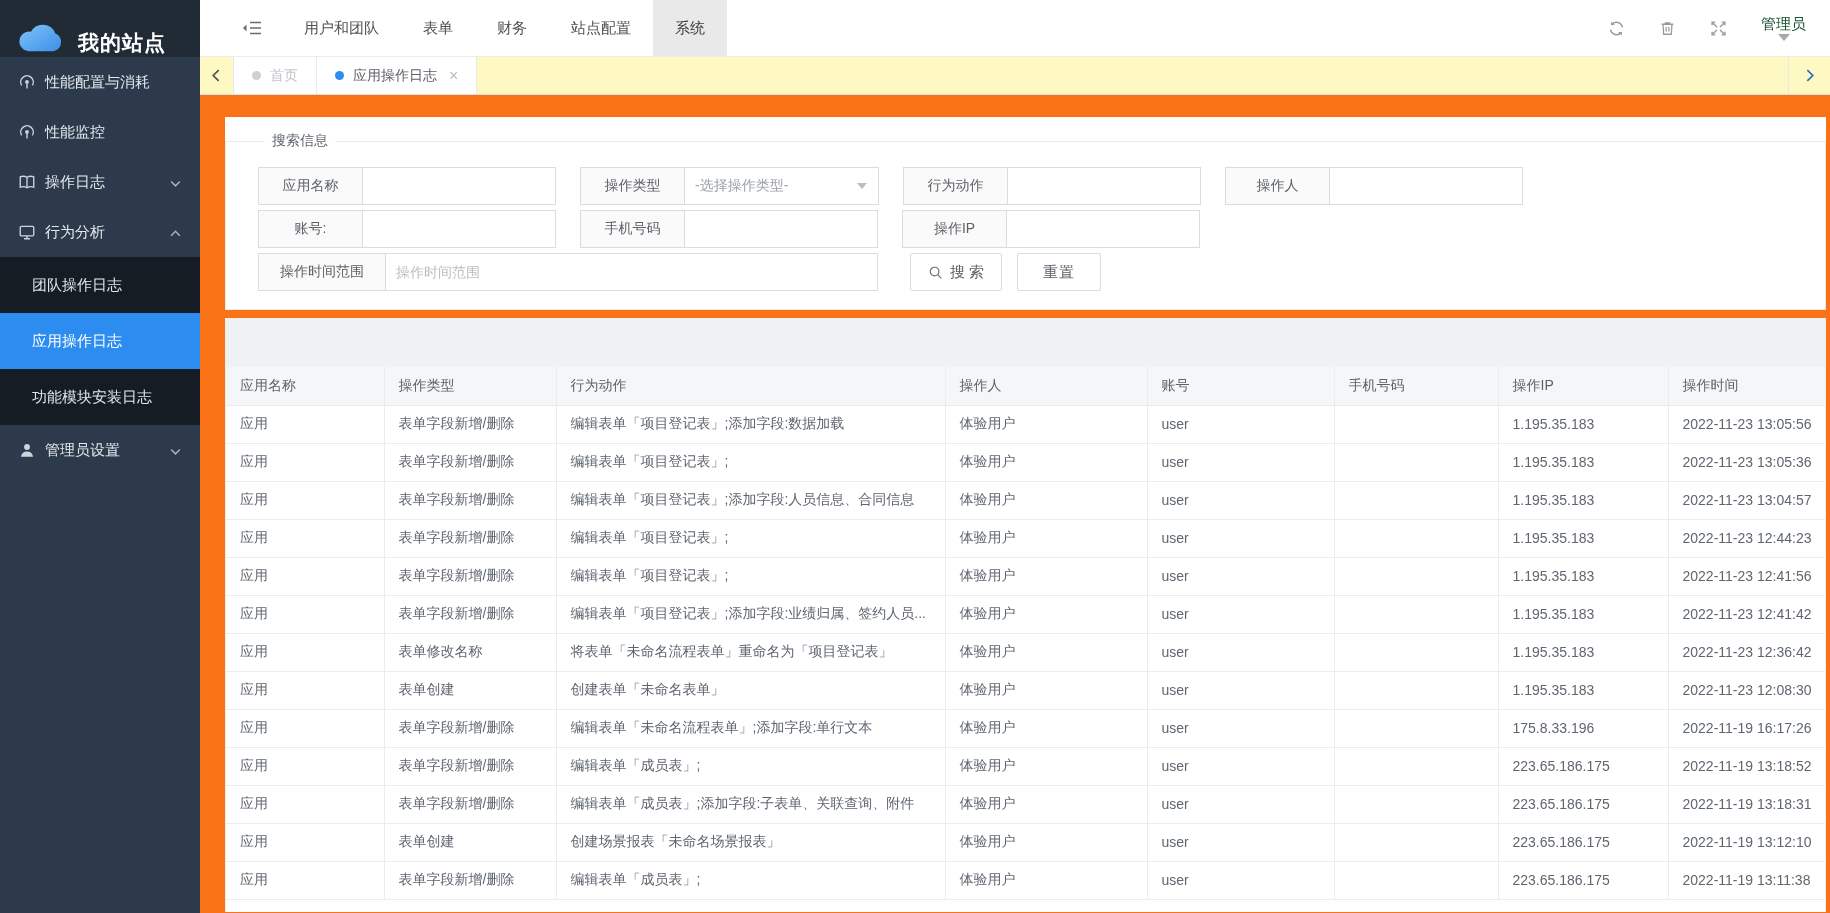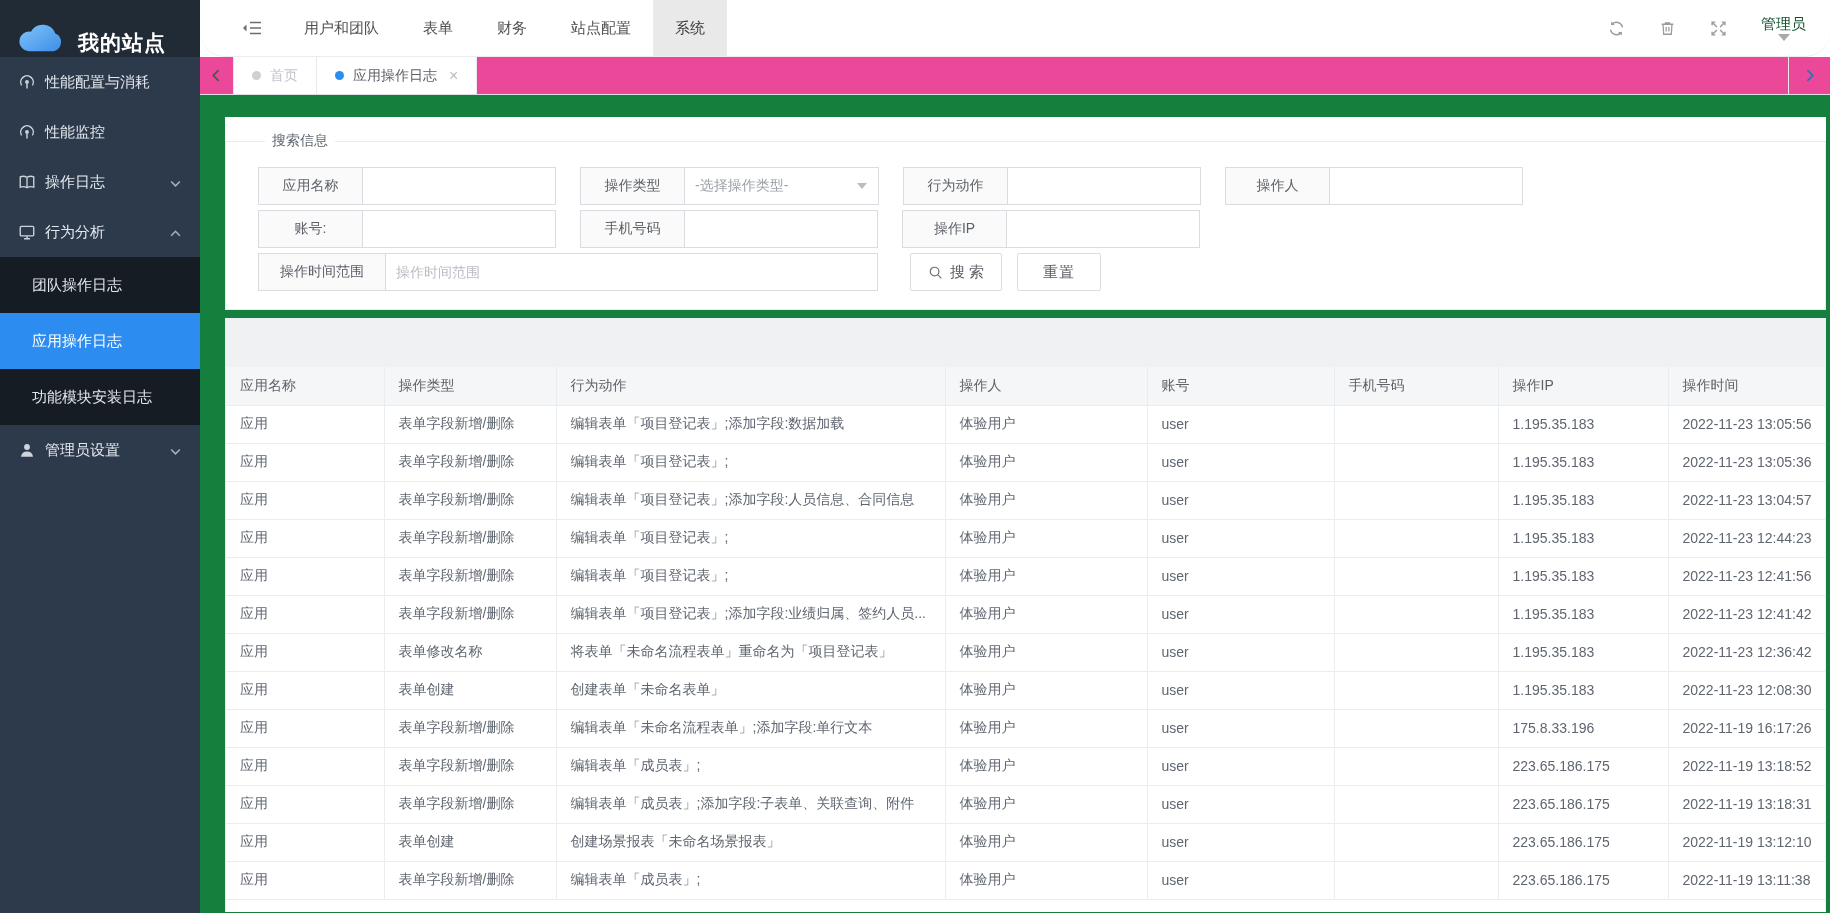--- a/index.html
+++ b/index.html
@@ -14,41 +14,41 @@
   .side-item .s-icon { width:18px; height:18px; margin-right:9px; color:#ccd4dc; flex-shrink:0; }
   .side-item .lbl { flex:1; white-space:nowrap; }
   .chev { width:13px; height:13px; color:#a8b2bc; flex-shrink:0; }
   .submenu { background:#151c24; }
   .sub-item { height:56px; display:flex; align-items:center; padding-left:32px; color:#e0e6ea; font-size:15px; cursor:pointer; white-space:nowrap; }
   .sub-item.active { background:#2d8cf0; color:#fff; }
 
   
   .main { flex:1; display:flex; flex-direction:column; height:100%; min-width:0; }
 
-  .navbar { height:57px; background:#fff; border-bottom:1px solid #ececec; display:flex; align-items:stretch; padding-left:42px; flex-shrink:0;border-radius:25px; }
+  .navbar { height:57px; background:#fff; border-bottom:1px solid #ececec; display:flex; align-items:stretch; padding-left:42px; flex-shrink:0; }
   .fold { width:22px; color:#6d6d6d; margin:auto 18px auto 0; cursor:pointer; }
   .fold svg { display:block; width:20px; height:16px; }
   .nav-item { padding:0 22px; display:flex; align-items:center; font-size:15px; color:#515151; cursor:pointer; }
   .nav-item.active { background:#e9e9e9; color:#3d3d3d; }
   .nav-right { margin-left:auto; display:flex; align-items:center; gap:34px; padding-right:24px; }
   .nav-icon { width:17px; height:17px; color:#9b9b9b; cursor:pointer; }
   .user-dd { display:flex; align-items:center; gap:0; color:#14532d; font-size:15px; cursor:pointer;flex-direction:column; }
   .caret { width:0; height:0; border-left:6px solid transparent; border-right:6px solid transparent; border-top:7px solid #a9a9a9; }
 
-  .tabbar { height:38px; background:#ec4899; border-bottom:1px solid #dcdfe3; display:flex; align-items:stretch; flex-shrink:0; }
+  .tabbar { height:38px; background:#fef9c3; border-bottom:1px solid #dcdfe3; display:flex; align-items:stretch; flex-shrink:0; }
   .tab-nav-btn { width:34px; display:flex; align-items:center; justify-content:center; border-right:1px solid #e8e8e8; color:#525252; cursor:pointer; }
   .tab-nav-btn.right { margin-left:auto; width:42px; border-right:none; border-left:1px solid #e8e8e8; color:#2d6fb4; }
   .tab { display:flex; align-items:center; padding:0 18px; border-right:1px solid #eaeaea; font-size:14px; gap:9px; cursor:pointer; background:#fff; }
   .dot { width:9px; height:9px; border-radius:50%; background:#cdd0d4; flex-shrink:0; }
   .tab.active .dot { background:#2d8cf0; }
   .t-lbl { color:#c0c4ca; }
   .tab.active .t-lbl { color:#5c6066; }
   .tab-close { color:#b9bdc3; font-size:16px; margin-left:3px; line-height:1; }
 
-  .content { flex:1; background:#15803d; padding:22px 4px 0 25px; overflow:hidden; }
+  .content { flex:1; background:#f97316; padding:22px 4px 0 25px; overflow:hidden; }
 
   
   .search-card { background:#fff; height:193px; padding-top:15px; }
   .search-fs { margin:0; border:1px solid #e8eaec; height:178px; padding:17px 0 0 32px; }
   .search-fs legend { font-size:14px; color:#5f6670; padding:0 7px; margin-left:7px; }
   .f-row { display:flex; margin-bottom:5px; }
   .fgroup { display:flex; height:38px; margin-right:24px; }
   .f-label { width:105px; background:#fafafa; border:1px solid #d9dce1; display:flex; align-items:center; justify-content:center; font-size:14px; color:#5c6168; white-space:nowrap; }
   .f-label.wide { width:128px; }
   .f-input { width:193px; border:1px solid #d9dce1; border-left:none; background:#fff; font-size:14px; color:#333; padding:0 10px; outline:none; font-family:inherit; }

